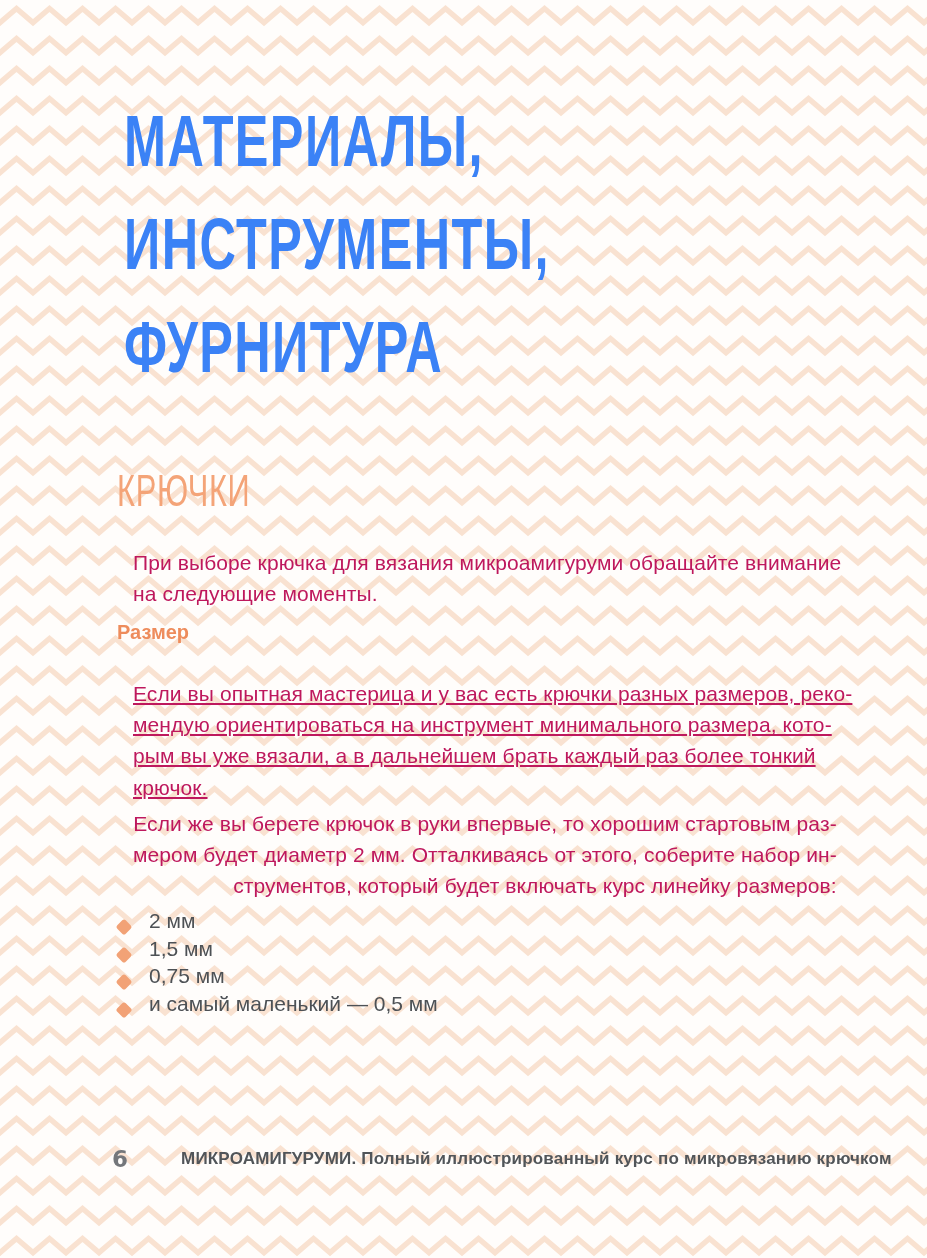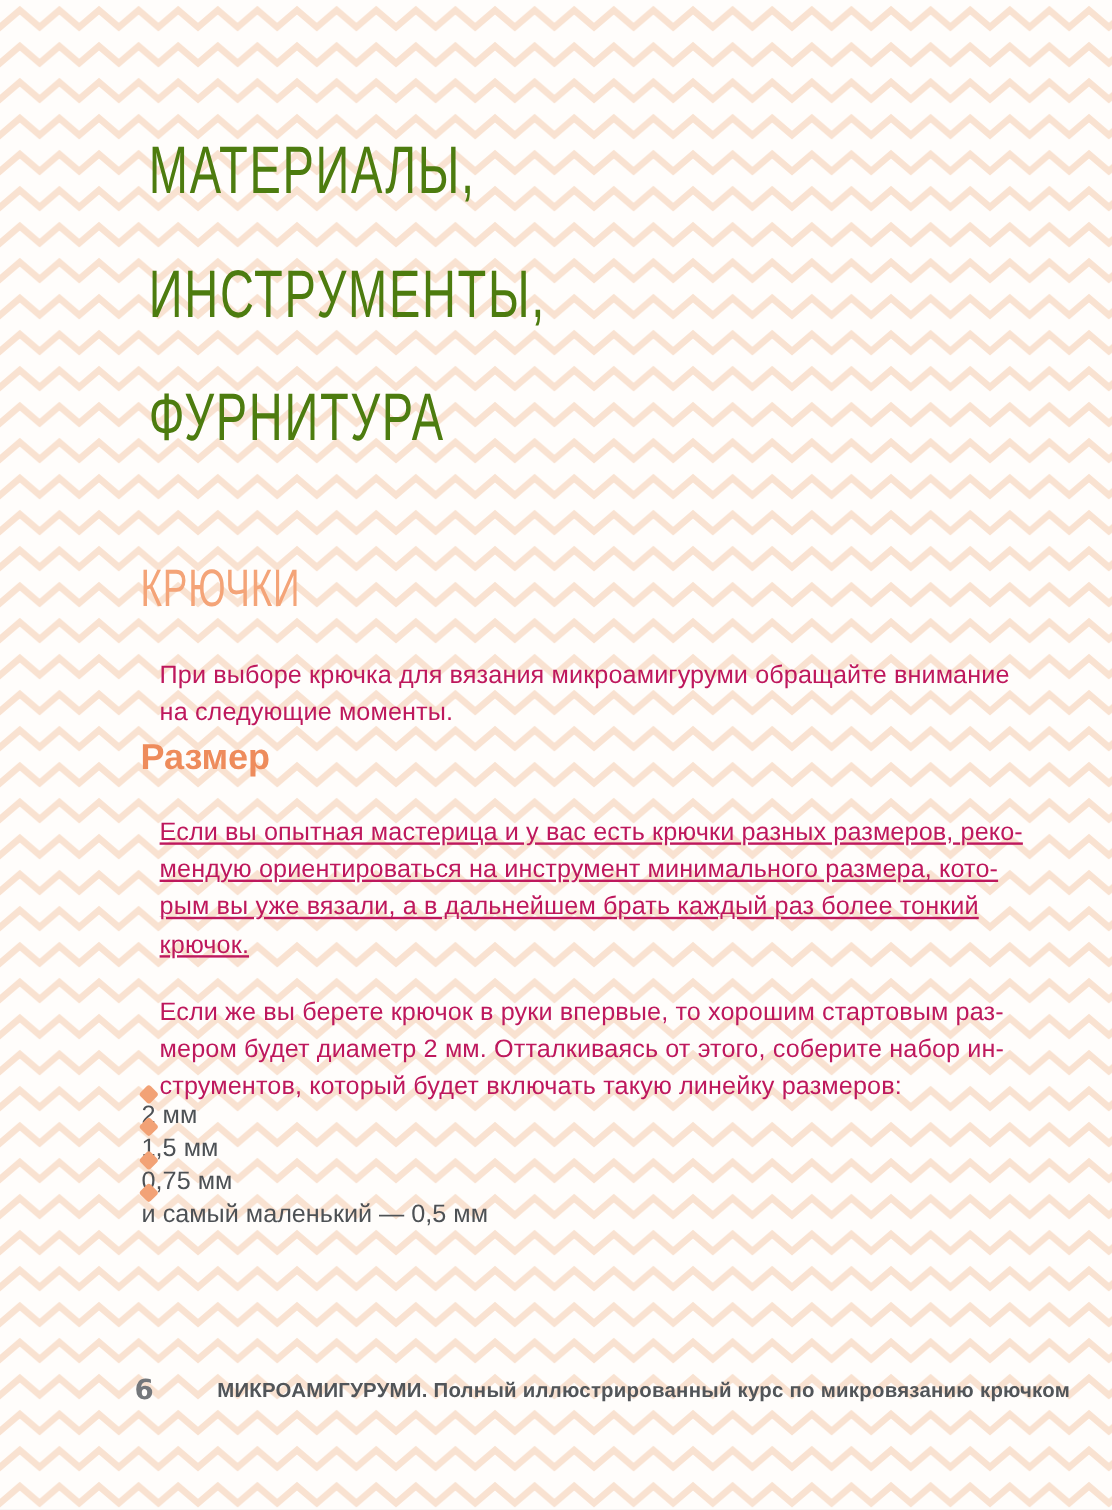--- a/index.html
+++ b/index.html
@@ -20,24 +20,24 @@
     width: 100%;
     height: 100%;
     display: block;
   }
 
   .chapter-title {
     position: absolute;
     left: 124px;
     top: 90px;
     margin: 0;
-    font-size: 56px;
+    font-size: 72px;
     line-height: 103px;
-    font-weight: 400;
-    color: #4d7c0f;
+    font-weight: 700;
+    color: #3b82f6;
     letter-spacing: 2px;
   }
   .chapter-title .tline {
     display: block;
     white-space: nowrap;
     transform: scaleX(0.70);
     transform-origin: 0 50%;
   }
 
   .section-heading {
@@ -62,50 +62,49 @@
     color: #be185d;
     font-size: 21px;
     line-height: 31.2px;
     font-weight: 300;
     letter-spacing: 0.1px;
   }
   .para .line { white-space: nowrap; }
 
   .intro  { top: 531px; }
   .para1  { top: 662px; text-decoration: underline; }
-  .para2  { top: 812px; }
+  .para2  { top: 792px; text-align: right; }
 
   .subsection-heading {
     position: absolute;
     left: 117px;
     top: 618px;
     margin: 0;
-    font-size: 30px;
+    font-size: 20px;
     line-height: 28px;
     font-weight: 700;
     color: #ee8c5c;
   }
 
   .size-list {
     position: absolute;
     left: 118px;
     top: 906px;
     margin: 0;
     padding: 0;
     list-style: none;
     font-size: 21px;
     font-weight: 300;
     color: #4d5155;
   }
   .size-list li {
     display: flex;
-    align-items: flex-start;
+    align-items: flex-end;
     height: 27.4px;
     white-space: nowrap;
-    flex-direction: column;
   }
   .diamond {
     width: 12px;
     height: 12px;
     background: #f2a276;
     border-radius: 2.5px;
     transform: rotate(45deg);
     margin-right: 19px;
     flex: 0 0 auto;
   }
@@ -164,21 +163,21 @@
   <div class="para para1">
     <div class="line">Если вы опытная мастерица и у вас есть крючки разных размеров, реко-</div>
     <div class="line">мендую ориентироваться на инструмент минимального размера, кото-</div>
     <div class="line">рым вы уже вязали, а в дальнейшем брать каждый раз более тонкий</div>
     <div class="line">крючок.</div>
   </div>
 
   <div class="para para2">
     <div class="line">Если же вы берете крючок в руки впервые, то хорошим стартовым раз-</div>
     <div class="line">мером будет диаметр 2 мм. Отталкиваясь от этого, соберите набор ин-</div>
-    <div class="line">струментов, который будет включать такую линейку размеров:</div>
+    <div class="line">струментов, который будет включать курс линейку размеров:</div>
   </div>
 
   <ul class="size-list">
     <li>
       <span class="diamond"></span>
       <span>2 мм</span>
     </li>
     <li>
       <span class="diamond"></span>
       <span>1,5 мм</span>

